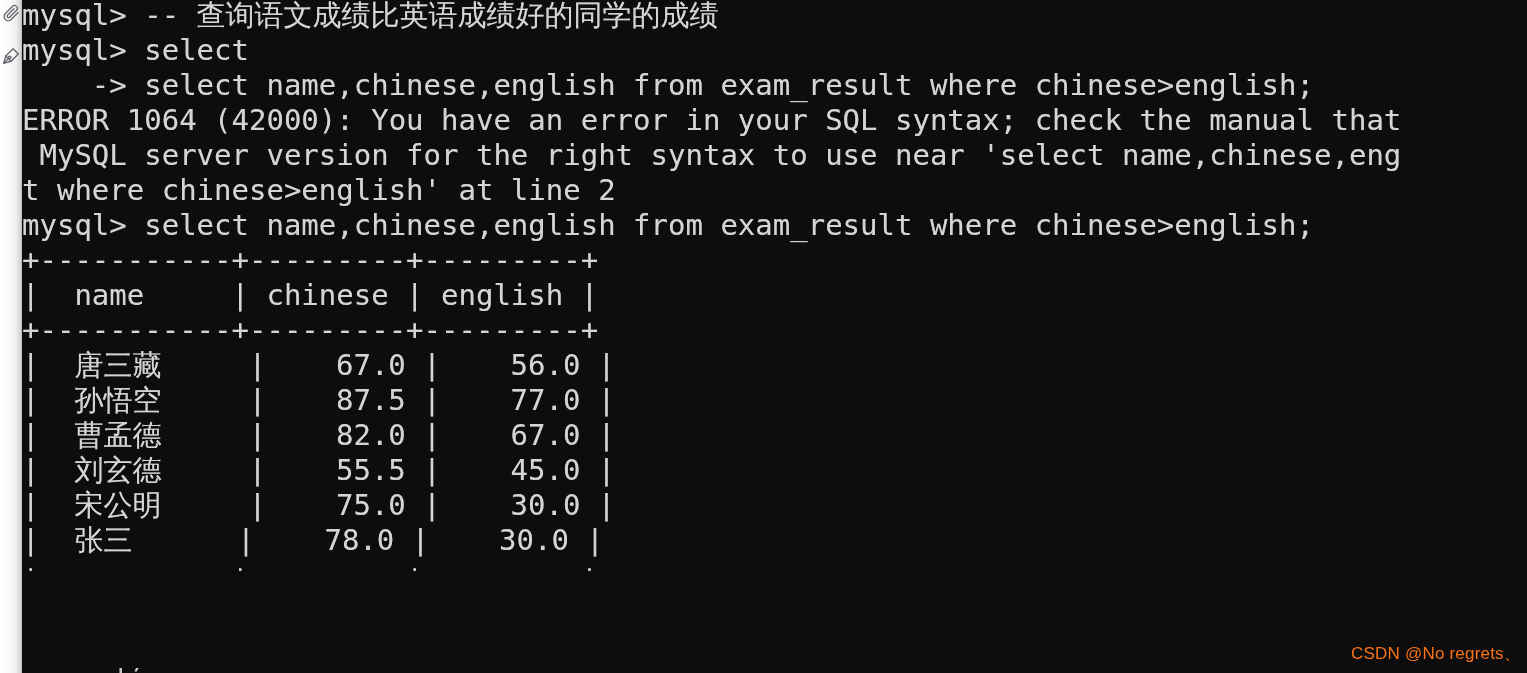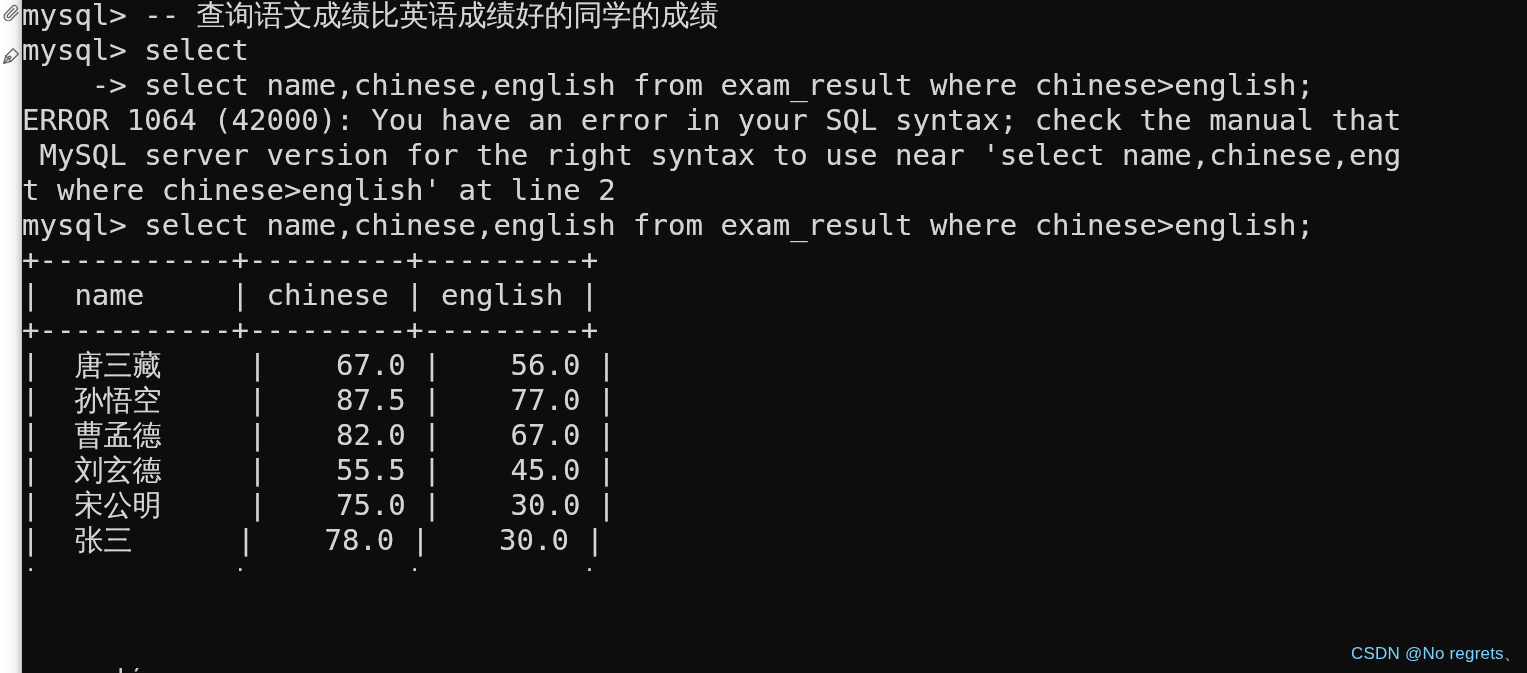--- a/index.html
+++ b/index.html
@@ -69,21 +69,21 @@
     white-space: pre;
     text-shadow: 0 0 0.3px rgba(190,200,215,0.55);
     -webkit-font-smoothing: antialiased;
   }
 
   
   #watermark {
     position: absolute;
     right: 6px;
     bottom: 8px;
-    color: #7dd3fc;
+    color: #f97316;
     font-family: "Liberation Sans", sans-serif;
     font-size: 17px;
     letter-spacing: .2px;
     z-index: 6;
     white-space: nowrap;
   }
 
   
   #bottom-clip {
     position: absolute;

